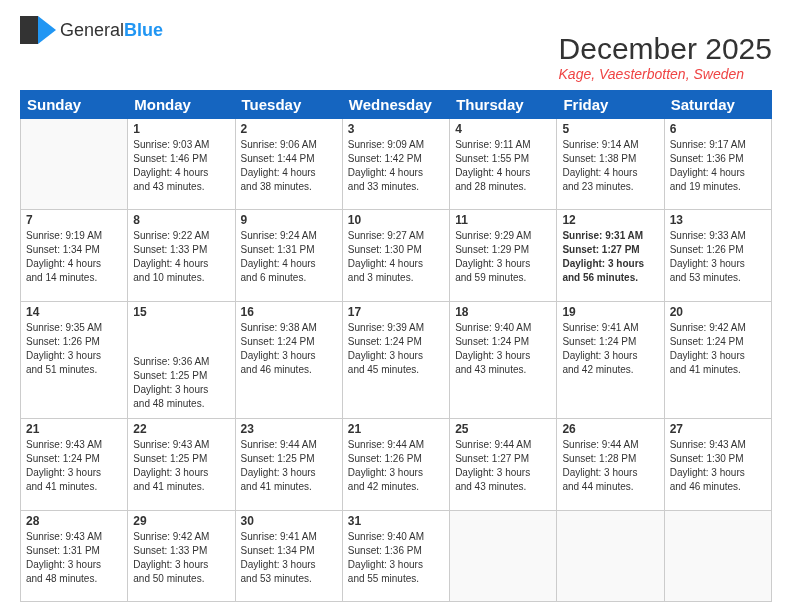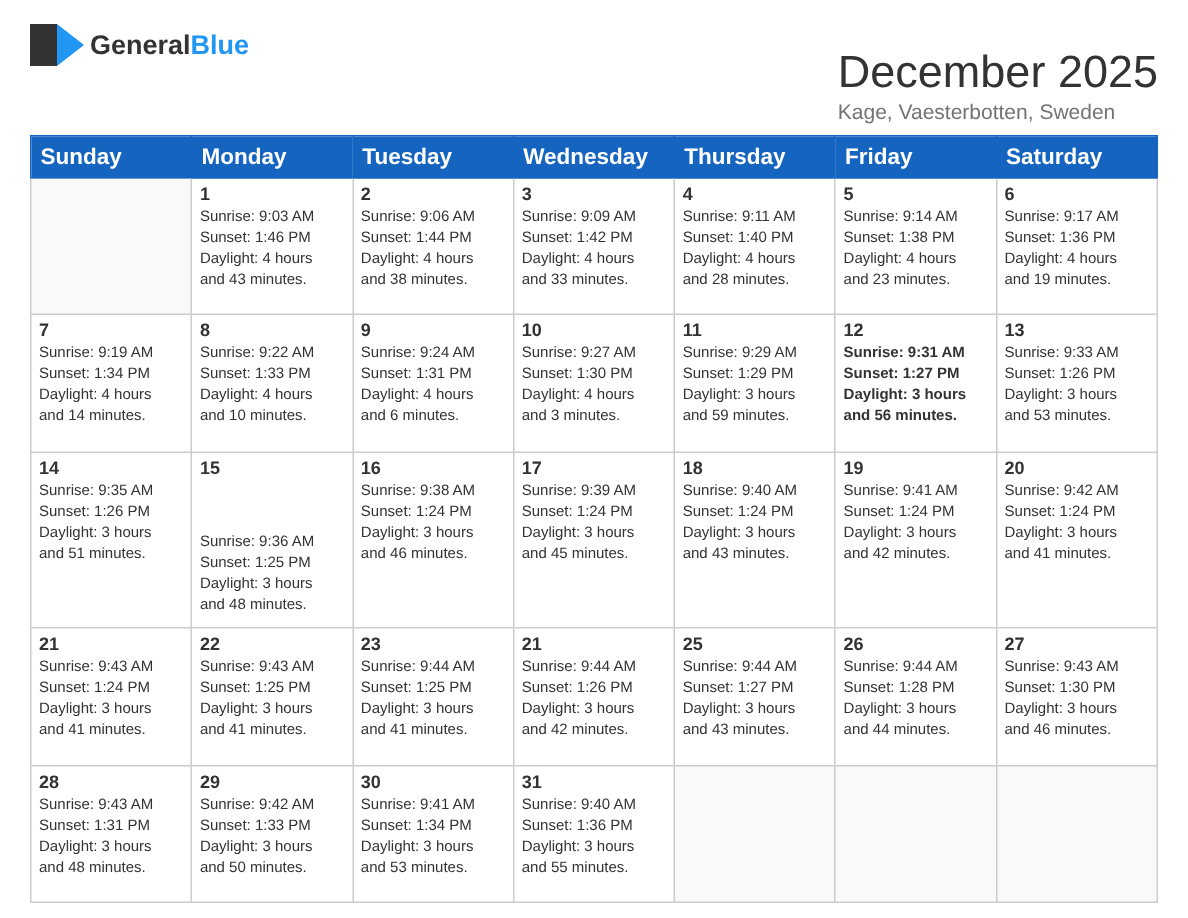--- a/index.html
+++ b/index.html
@@ -36,21 +36,22 @@
     .title-section {
       margin-top: 16px;
     }
     .month-title {
       font-size: 30px;
       color: #333;
       font-weight: normal;
     }
     .location {
       font-size: 14px;
-      color: #737373;
+      color: #ef4444;
+      font-style: italic;
     }
     .calendar {
       flex: 1;
       border: 1px solid #ccc;
       border-collapse: collapse;
       width: 100%;
       table-layout: fixed;
     }
     .calendar th {
       background-color: #1565C0;
@@ -88,21 +89,21 @@
 <div class="page">
   <div class="header">
     <div class="logo">
       <div class="logo-wrapper">
         <svg width="36" height="28" viewBox="0 0 36 28">
           <rect x="0" y="0" width="18" height="14" fill="#333"></rect>
           <rect x="0" y="14" width="18" height="14" fill="#333"></rect>
           <polygon points="18,0 36,14 18,28" fill="#2196F3"></polygon>
         </svg>
         <div>
-          <span style="font-size:18px;font-weight:bold;color:#333;">General</span><span style="font-size:18px;font-weight:bold;color:#2196F3;">Blue</span>
+          <span style="font-size:18px;font-weight:normal;color:#333;">General</span><span style="font-size:18px;font-weight:bold;color:#2196F3;">Blue</span>
         </div>
       </div>
     </div>
     <div class="title-section">
       <div class="month-title">December 2025</div>
       <div class="location">Kage, Vaesterbotten, Sweden</div>
     </div>
   </div>
 
   <table class="calendar">
@@ -137,21 +138,21 @@
           <td>
             <div class="day-number">3</div>
             <div class="day-info" style="white-space: pre-line;">Sunrise: 9:09 AM
 Sunset: 1:42 PM
 Daylight: 4 hours
 and 33 minutes.</div>
           </td>
           <td>
             <div class="day-number">4</div>
             <div class="day-info" style="white-space: pre-line;">Sunrise: 9:11 AM
-Sunset: 1:40 PM
+Sunset: 1:55 PM
 Daylight: 4 hours
 and 28 minutes.</div>
           </td>
           <td>
             <div class="day-number">5</div>
             <div class="day-info" style="white-space: pre-line;">Sunrise: 9:14 AM
 Sunset: 1:38 PM
 Daylight: 4 hours
 and 23 minutes.</div>
           </td>

